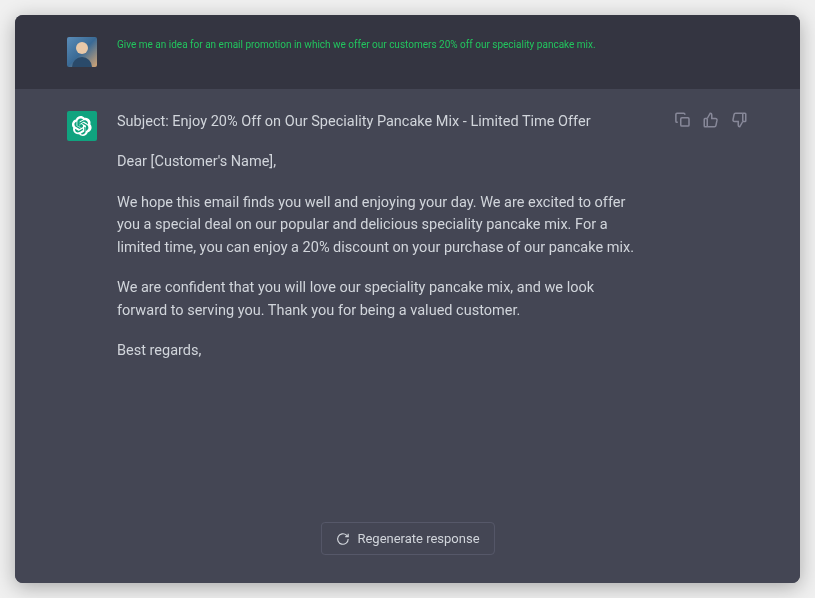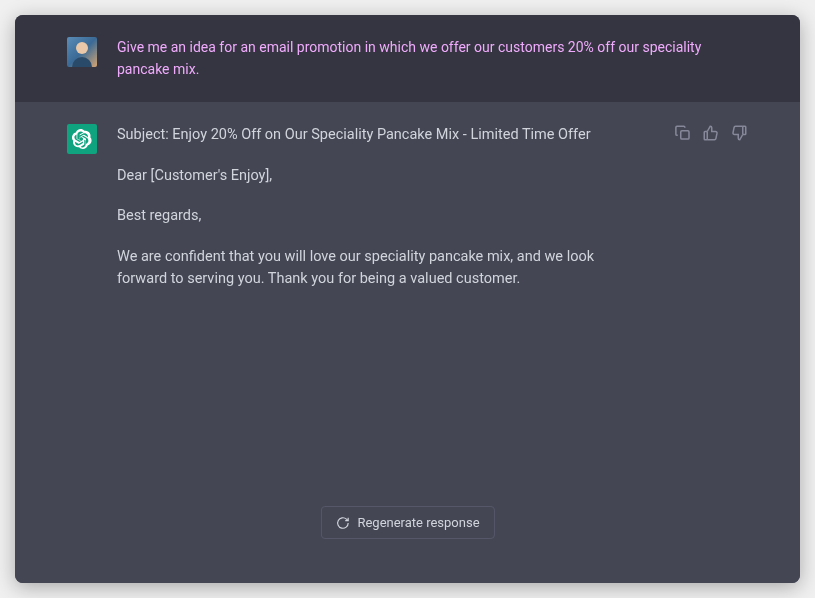--- a/index.html
+++ b/index.html
@@ -67,22 +67,22 @@
       background: #10a37f;
       display: flex;
       align-items: center;
       justify-content: center;
     }
     .assistant-avatar svg {
       width: 20px;
       height: 20px;
     }
     .message-text {
-      color: #f0abfc;
-      font-size: 14px;
+      color: #22c55e;
+      font-size: 10px;
       line-height: 1.55;
       flex: 1;
     }
     .assistant-message {
       background: #444654;
       padding: 22px 52px 22px 52px;
       display: flex;
       align-items: flex-start;
       gap: 20px;
       flex: 1;
@@ -109,21 +109,21 @@
       margin-left: 10px;
     }
     .action-icon {
       width: 18px;
       height: 18px;
       cursor: pointer;
       opacity: 0.65;
     }
     .regenerate-container {
       position: absolute;
-      bottom: 44px;
+      bottom: 28px;
       left: 50%;
       transform: translateX(-50%);
     }
     .regenerate-btn {
       background: #444654;
       border: 1px solid #565869;
       color: #d1d5db;
       padding: 8px 14px;
       border-radius: 4px;
       font-size: 13px;
@@ -149,23 +149,24 @@
   </div>
 
   <div class="assistant-message">
     <div class="avatar assistant-avatar">
       <svg viewBox="0 0 41 41" fill="none">
         <path d="M37.5 16.8c.9-2.7.6-5.7-.9-8.1-2.2-3.9-6.7-5.9-11.1-5-2-2.2-4.8-3.5-7.7-3.5-4.5 0-8.5 2.9-9.9 7.2-2.8.6-5.2 2.3-6.6 4.8-2.3 3.9-1.7 8.8 1.3 12.1-.9 2.7-.6 5.7.9 8.1 2.2 3.9 6.7 5.9 11.1 5 2 2.2 4.8 3.5 7.7 3.5 4.5 0 8.5-2.9 9.9-7.2 2.8-.6 5.2-2.3 6.6-4.8 2.2-3.9 1.7-8.8-1.3-12.1zM22.8 38c-1.8 0-3.5-.6-4.9-1.8l6.7-3.9c.3-.2.6-.6.6-1v-9.5l2.8 1.6v7.8c0 3.8-3.3 6.8-7.2 6.8zm-15.5-6.6c-.9-1.5-1.2-3.4-.9-5.1l6.7 3.9c.3.2.8.2 1.1 0l8.2-4.7v3.3l-6.8 3.9c-3.4 1.9-7.7.8-8.3-1.3zm-2-16.7c.9-1.5 2.3-2.7 4-3.3v8c0 .4.2.8.6 1l8.2 4.7-2.8 1.6-6.8-3.9c-3.4-1.9-4.1-6.1-3.2-8.1zm23.3 5.4l-8.2-4.7 2.8-1.6 6.8 3.9c3.4 1.9 4.5 6.3 2.6 9.7-.9 1.5-2.3 2.7-4 3.3v-8c0-.4-.2-.8 0-.6zm2.8-4.2l-6.7-3.9c-.3-.2-.8-.2-1.1 0l-8.2 4.7v-3.3l6.8-3.9c3.4-1.9 7.7-.8 9.7 2.6.9 1.5 1.2 3.3.9 5.1l-1.4-1.3zm-17.7 5.8l-2.8-1.6v-7.8c0-3.9 3.2-7.1 7.1-7.1 1.8 0 3.5.7 4.9 1.8l-6.7 3.9c-.3.2-.6.6-.6 1l.1 9.8zm1.5-3.3l3.6-2.1 3.6 2.1v4.2l-3.6 2.1-3.6-2.1v-4.2z" fill="white"></path>
       </svg>
     </div>
     <div class="assistant-content">
       <p>Subject: Enjoy 20% Off on Our Speciality Pancake Mix - Limited Time Offer</p>
-      <p>Dear [Customer's Enjoy],</p>
+      <p>Dear [Customer's Name],</p>
+      <p>We hope this email finds you well and enjoying your day. We are excited to offer you a special deal on our popular and delicious speciality pancake mix. For a limited time, you can enjoy a 20% discount on your purchase of our pancake mix.</p>
+      <p>We are confident that you will love our speciality pancake mix, and we look forward to serving you. Thank you for being a valued customer.</p>
       <p>Best regards,</p>
-      <p>We are confident that you will love our speciality pancake mix, and we look forward to serving you. Thank you for being a valued customer.</p>
     </div>
     <div class="msg-actions">
       <svg class="action-icon" viewBox="0 0 24 24" fill="none" stroke="currentColor" stroke-width="2">
         <rect x="9" y="9" width="11" height="11" rx="1.5"></rect>
         <path d="M5 15H4a1.5 1.5 0 0 1-1.5-1.5v-9A1.5 1.5 0 0 1 4 3h9A1.5 1.5 0 0 1 14.5 4.5V5"></path>
       </svg>
       <svg class="action-icon" viewBox="0 0 24 24" fill="none" stroke="currentColor" stroke-width="2">
         <path d="M7 10v11"></path>
         <path d="M7 21H4a1 1 0 0 1-1-1v-9a1 1 0 0 1 1-1h3"></path>
         <path d="M7 10l4-7a2 2 0 0 1 2 2v5h5a2 2 0 0 1 2 2.3l-1.4 7a2 2 0 0 1-2 1.7H7"></path>

